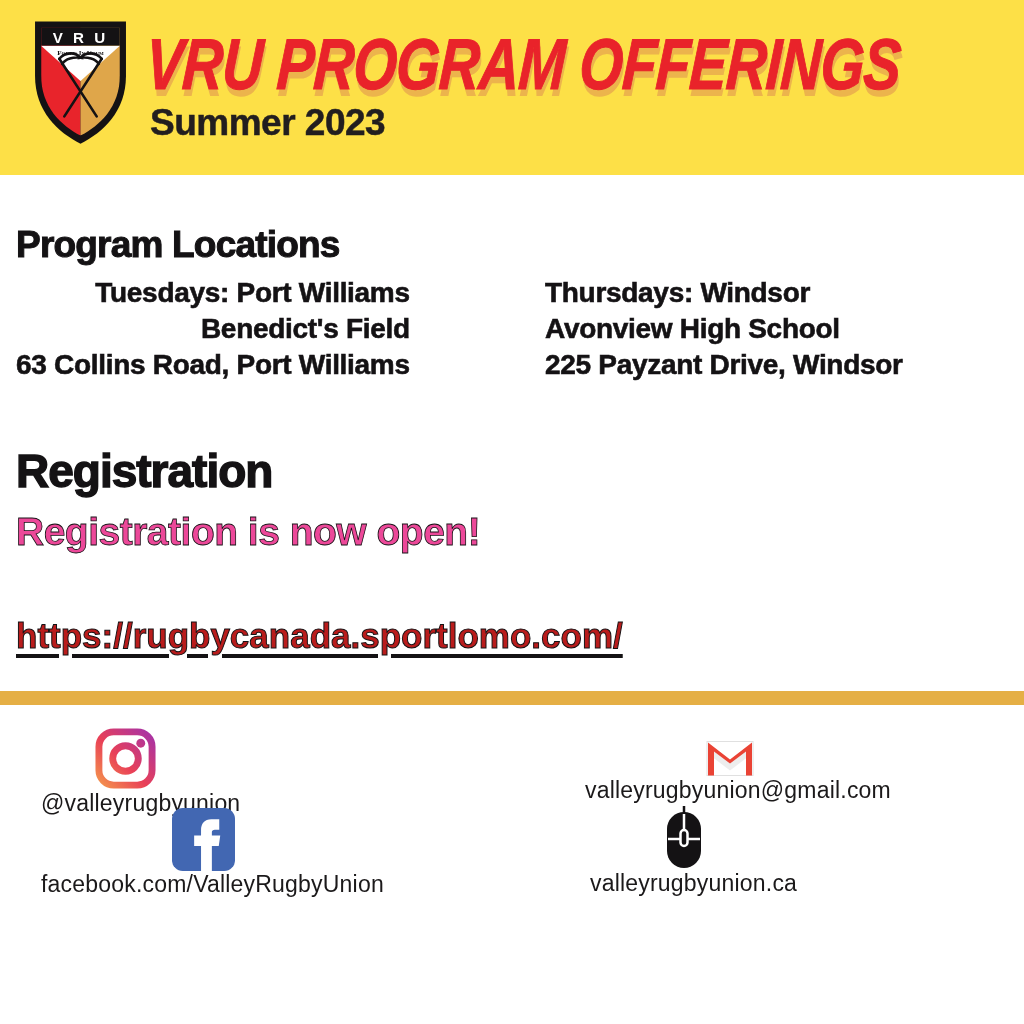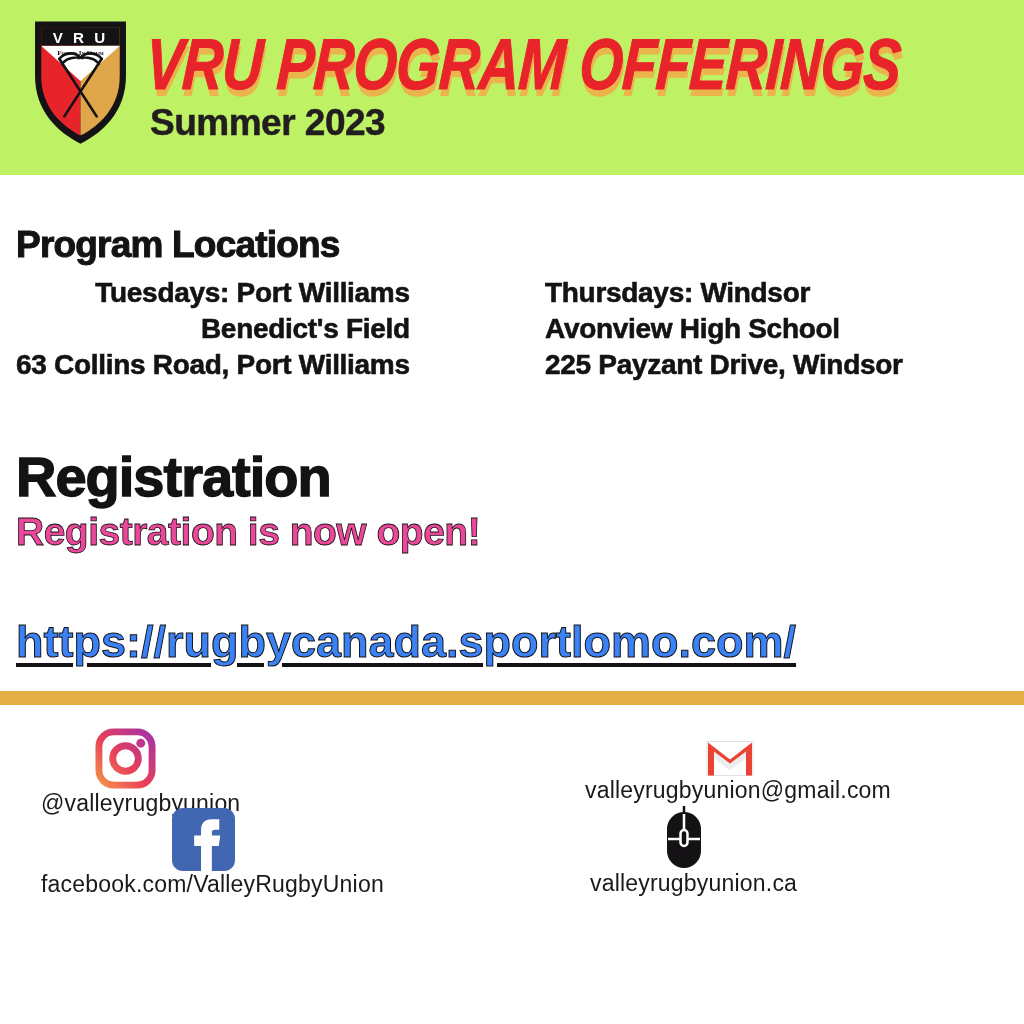--- a/index.html
+++ b/index.html
@@ -3,21 +3,21 @@
 <meta charset="utf-8">
 <style>
   * { margin:0; padding:0; box-sizing:border-box; }
   html,body { background:#fff; }
   .canvas {
     position:relative; width:1024px; height:1024px; background:#ffffff;
     font-family:"Liberation Sans", sans-serif; overflow:hidden; color:#161415;
   }
 
   
-  .header-band { position:absolute; left:0; top:0; width:1024px; height:175px; background:#bef264; }
+  .header-band { position:absolute; left:0; top:0; width:1024px; height:175px; background:#fde047; }
   .crest { position:absolute; left:32px; top:18px; width:97px; height:128px; }
   .title-wrap { position:absolute; left:148px; top:28px; width:860px; }
   .title {
     display:inline-block; transform:scaleX(0.78) skewX(-4deg); transform-origin:left top;
     font-style:italic; font-weight:700; font-size:72px; line-height:1.0;
     color:#E9232A; letter-spacing:-1px; white-space:nowrap;
     text-shadow:2px 7px 0 #ECB44C;
     -webkit-text-stroke:1px #E9232A;
   }
   .subtitle {
@@ -30,30 +30,30 @@
   .loc-heading {
     position:absolute; left:16px; top:224px; font-size:37px; font-weight:700;
     letter-spacing:-0.8px; color:#141214; -webkit-text-stroke:1px #141214;
   }
   .loc-col { position:absolute; top:275px; font-size:28px; font-weight:700;
     line-height:36px; color:#141214; letter-spacing:-0.3px; -webkit-text-stroke:0.6px #141214; }
   .loc-col.col-left { left:16px;text-align:right; }
   .loc-col.col-right { left:545px; }
 
   .reg-heading {
-    position:absolute; left:16px; top:444px; font-size:56px; font-weight:700;
+    position:absolute; left:16px; top:444px; font-size:46px; font-weight:700;
     letter-spacing:-1px; color:#141214; -webkit-text-stroke:1.4px #141214;
   }
   .reg-status {
     position:absolute; left:16px; top:510px; font-size:39px; font-weight:700;
     color:#ec4899; letter-spacing:-0.5px; -webkit-text-stroke:0.8px #141214;
   }
   .reg-url {
-    position:absolute; left:16px; top:616px; font-size:45px; font-weight:700;
-    color:#3b82f6; letter-spacing:0px; -webkit-text-stroke:1px #141214;
+    position:absolute; left:16px; top:616px; font-size:35px; font-weight:700;
+    color:#b91c1c; letter-spacing:0px; -webkit-text-stroke:1px #141214;
     text-decoration:underline; text-decoration-thickness:4px; text-underline-offset:6px;
   }
 
   .gold-divider { position:absolute; left:0; top:691px; width:1024px; height:14px; background:#E5AF45; }
 
   
   .social-item { position:absolute; display:flex; align-items:center;flex-direction:column; }
   .social-label { font-size:23px; font-weight:500; color:#1B191A; letter-spacing:0.2px; }
   .icon-box { flex:0 0 auto; }
   #item-instagram { left:41px;  top:727px; }

